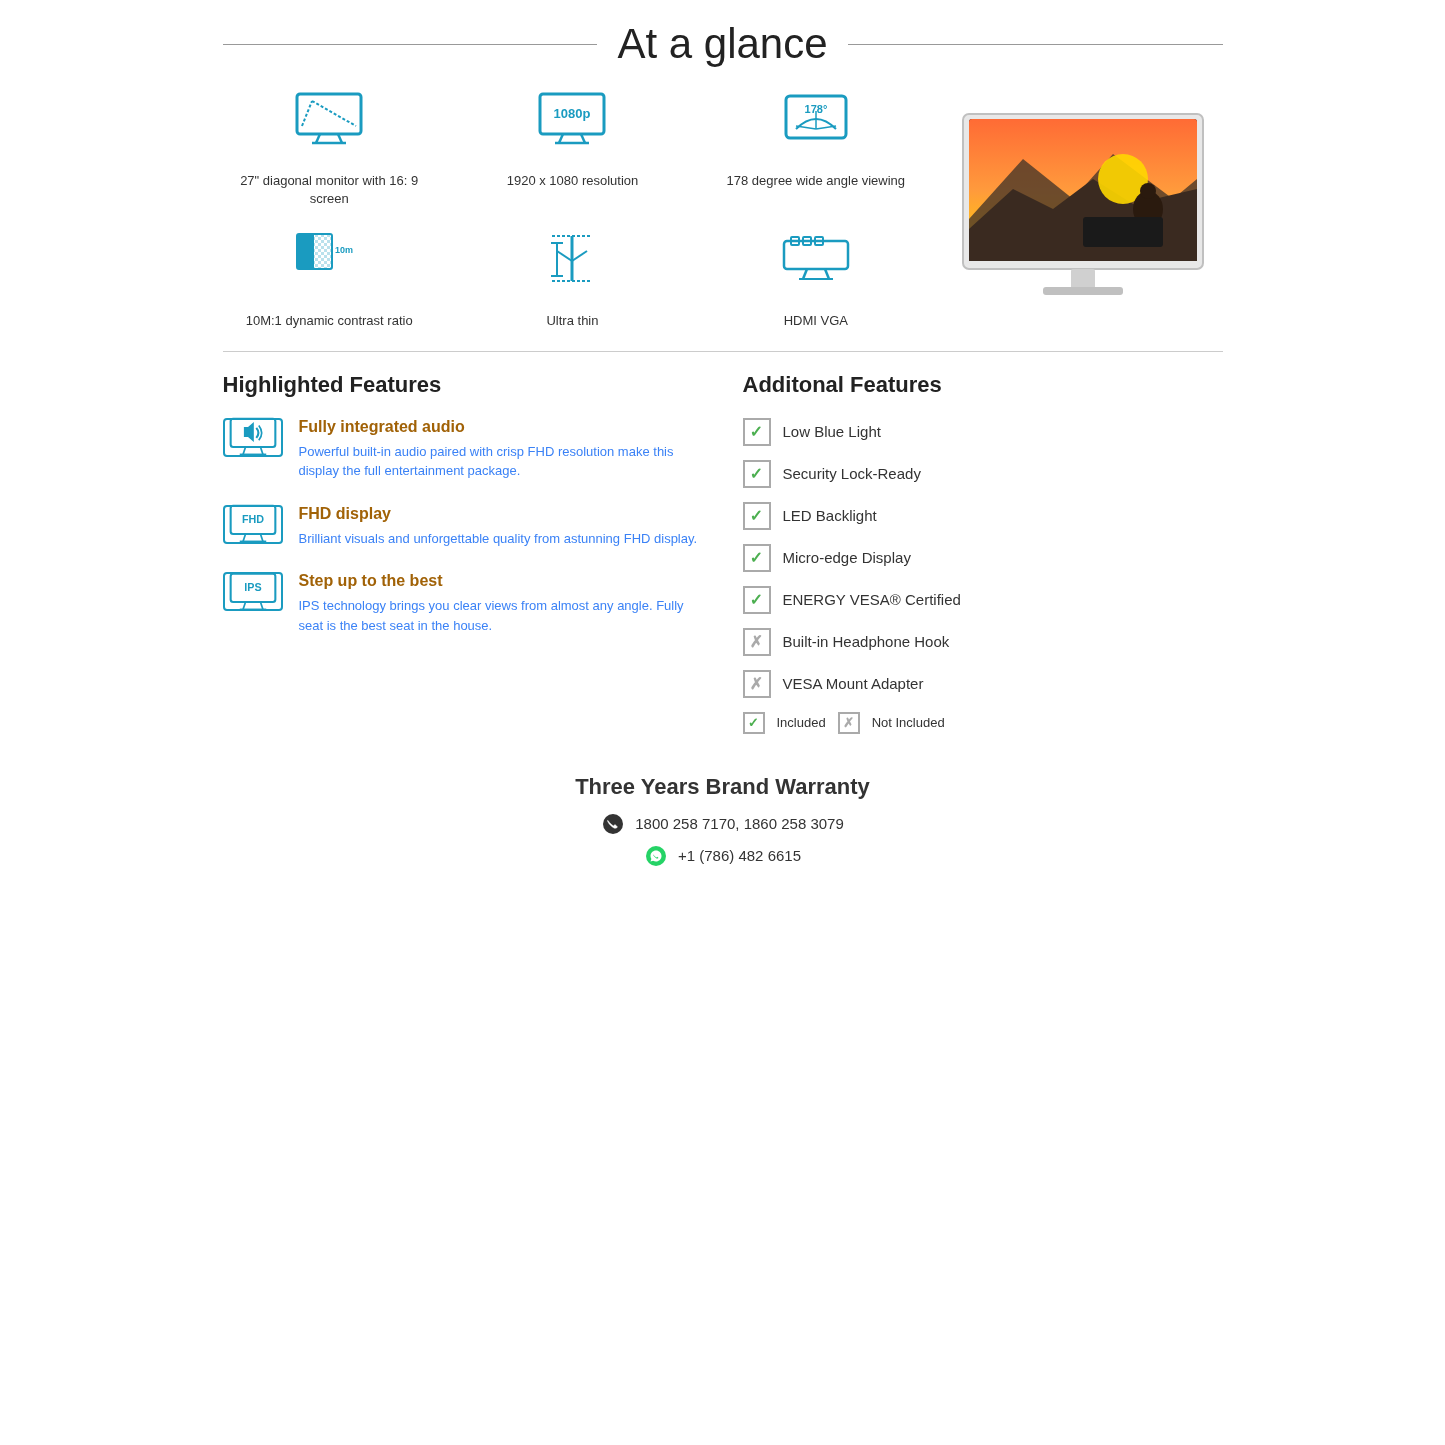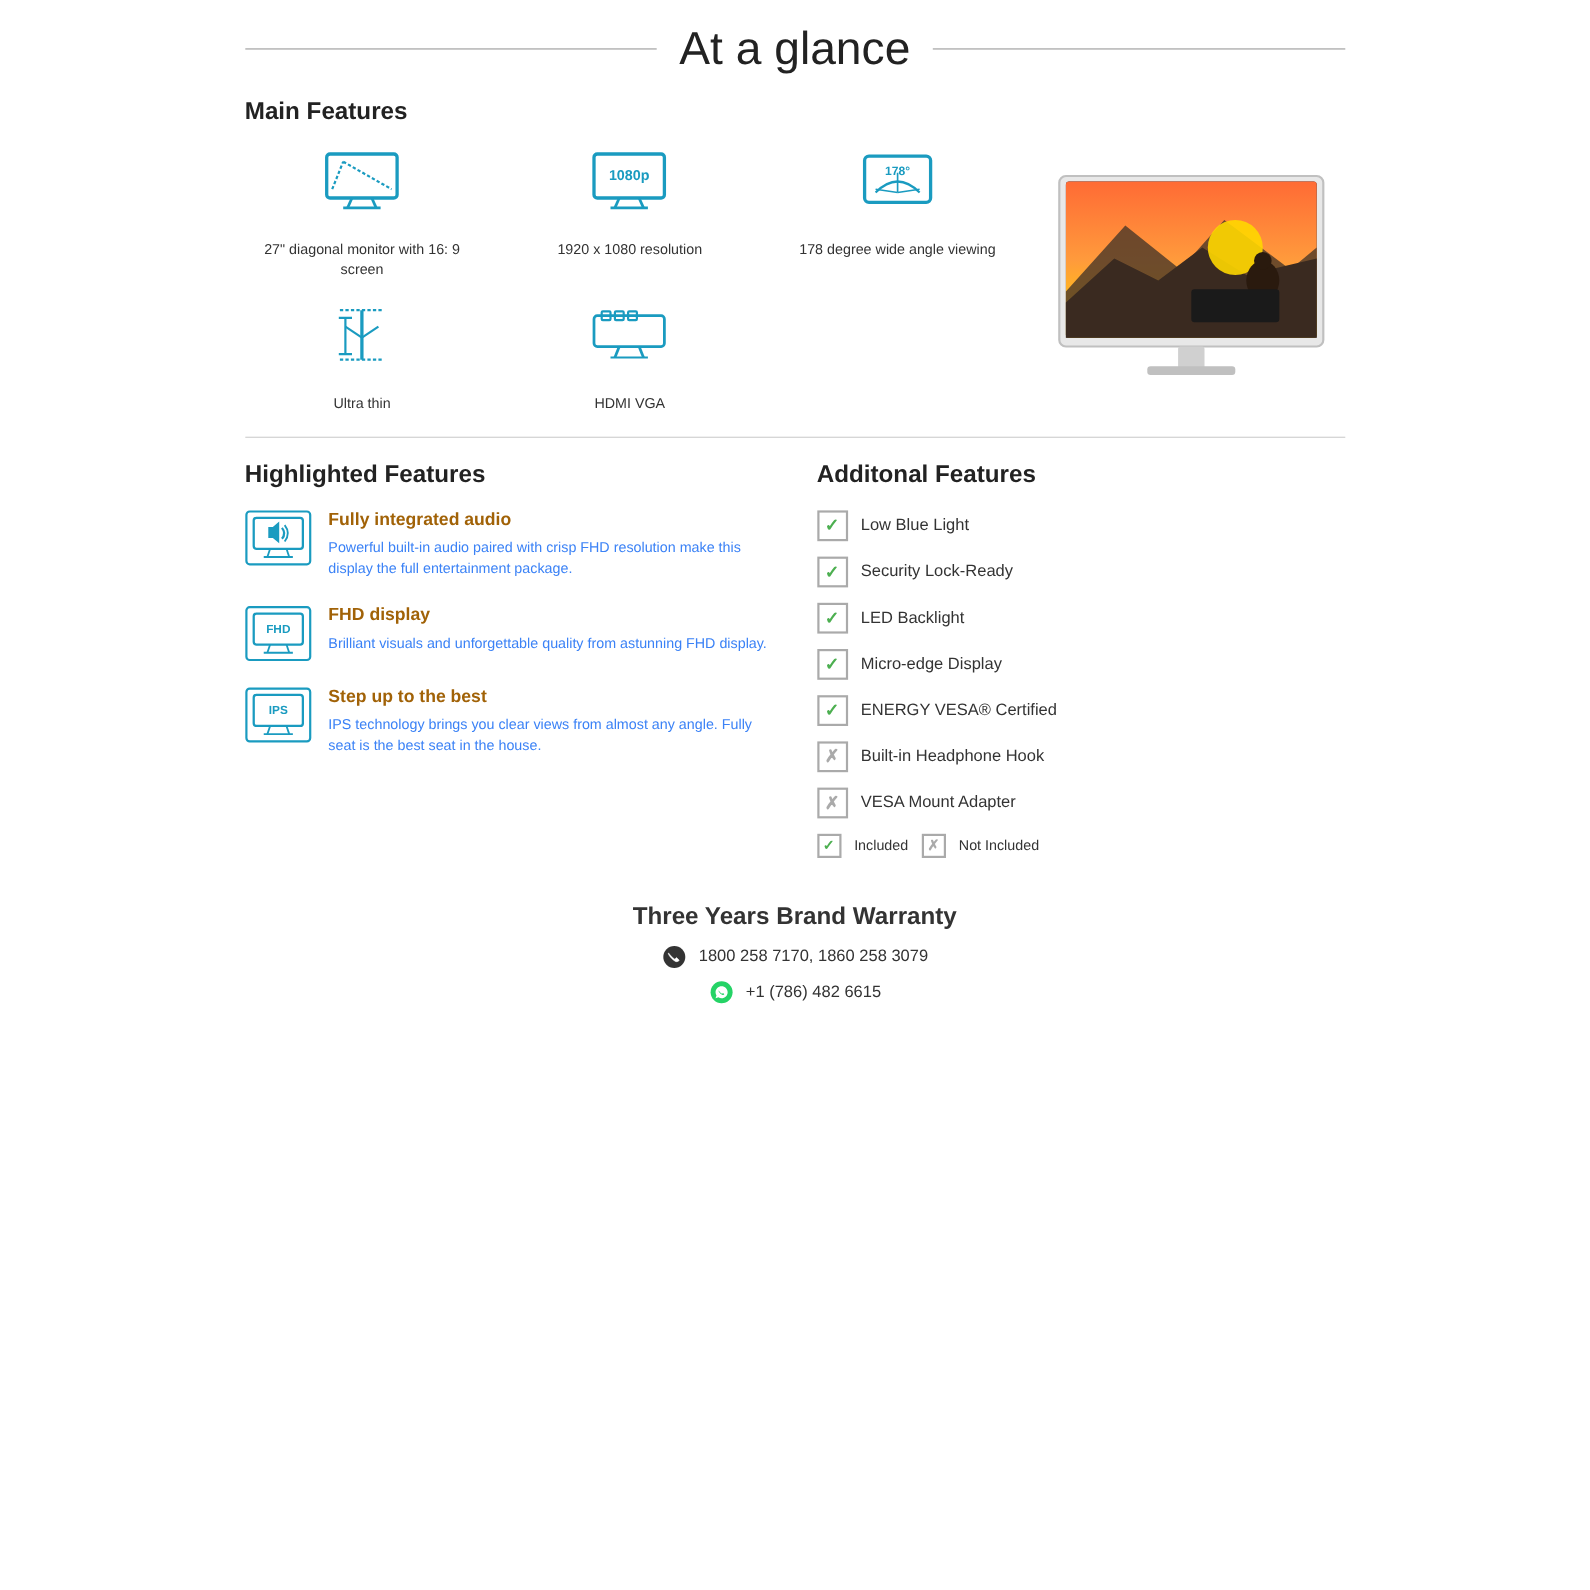--- a/index.html
+++ b/index.html
@@ -105,21 +105,21 @@
 
     
     .highlighted-feature {
       display: flex;
       gap: 16px;
       margin-bottom: 24px;
       align-items: flex-start;
     }
     .hf-icon {
       width: 60px;
-      height: 50px;
+      height: 39px;
       flex-shrink: 0;
       display: flex;
       align-items: center;
       justify-content: center;
     }
     .hf-icon svg {
       width: 58px;
       height: 48px;
     }
     .hf-text h3 {
@@ -208,21 +208,20 @@
 </head>
 <body>
 
 <div class="header-section">
   <div class="header-line"></div>
   <h1 class="header-title">At a glance</h1>
   <div class="header-line"></div>
 </div>
 
 <div class="main-features">
-  <h2 class="section-title">Main Features</h2>
   <div class="main-features-content">
     <div class="features-grid">
 
       <div class="feature-item">
         <div class="feature-icon">
           <svg viewBox="0 0 70 55" xmlns="http://www.w3.org/2000/svg">
             <rect x="3" y="3" width="64" height="40" rx="3" ry="3" fill="none" stroke="#1a9bc0" stroke-width="3"></rect>
             <line x1="26" y1="43" x2="22" y2="52" stroke="#1a9bc0" stroke-width="2.5"></line>
             <line x1="44" y1="43" x2="48" y2="52" stroke="#1a9bc0" stroke-width="2.5"></line>
             <line x1="18" y1="52" x2="52" y2="52" stroke="#1a9bc0" stroke-width="2.5"></line>
@@ -253,20 +252,38 @@
             <text x="35" y="22" text-anchor="middle" font-size="11" font-weight="bold" fill="#1a9bc0" font-family="Arial">178°</text>
             <path d="M15 38 Q35 18 55 38" fill="none" stroke="#1a9bc0" stroke-width="2"></path>
             <line x1="35" y1="38" x2="35" y2="20" stroke="#1a9bc0" stroke-width="1.5"></line>
             <line x1="35" y1="38" x2="15" y2="35" stroke="#1a9bc0" stroke-width="1.5"></line>
             <line x1="35" y1="38" x2="55" y2="35" stroke="#1a9bc0" stroke-width="1.5"></line>
           </svg>
         </div>
         <div class="feature-text">178 degree wide angle viewing</div>
       </div>
 
+      <div class="feature-item">
+        <div class="feature-icon">
+          <svg viewBox="0 0 70 55" xmlns="http://www.w3.org/2000/svg">
+            <rect x="3" y="3" width="35" height="35" rx="2" fill="none" stroke="#1a9bc0" stroke-width="2"></rect>
+            <rect x="3" y="3" width="35" height="35" rx="2" fill="#1a9bc0" clip-path="url(#halfclip)"></rect>
+            <clipPath id="halfclip">
+                <rect x="3" y="3" width="17" height="35"></rect>
+              </clipPath>
+            <pattern id="checker" x="0" y="0" width="6" height="6" patternUnits="userSpaceOnUse">
+              <rect x="0" y="0" width="3" height="3" fill="#1a9bc0"></rect>
+              <rect x="3" y="3" width="3" height="3" fill="#1a9bc0"></rect>
+            </pattern>
+            <rect x="20" y="3" width="18" height="35" fill="url(#checker)" opacity="0.3"></rect>
+            <text x="50" y="22" text-anchor="middle" font-size="9" font-weight="bold" fill="#1a9bc0" font-family="Arial">10m</text>
+          </svg>
+        </div>
+        <div class="feature-text">10M:1 dynamic contrast ratio</div>
+      </div>
 
       <div class="feature-item">
         <div class="feature-icon">
           <svg viewBox="0 0 70 55" xmlns="http://www.w3.org/2000/svg">
             <line x1="35" y1="5" x2="35" y2="50" stroke="#1a9bc0" stroke-width="3"></line>
             <line x1="20" y1="20" x2="35" y2="30" stroke="#1a9bc0" stroke-width="2"></line>
             <line x1="50" y1="20" x2="35" y2="30" stroke="#1a9bc0" stroke-width="2"></line>
             <line x1="15" y1="5" x2="55" y2="5" stroke="#1a9bc0" stroke-width="2" stroke-dasharray="3,2"></line>
             <line x1="15" y1="50" x2="55" y2="50" stroke="#1a9bc0" stroke-width="2" stroke-dasharray="3,2"></line>
             <line x1="20" y1="12" x2="20" y2="45" stroke="#1a9bc0" stroke-width="2"></line>

